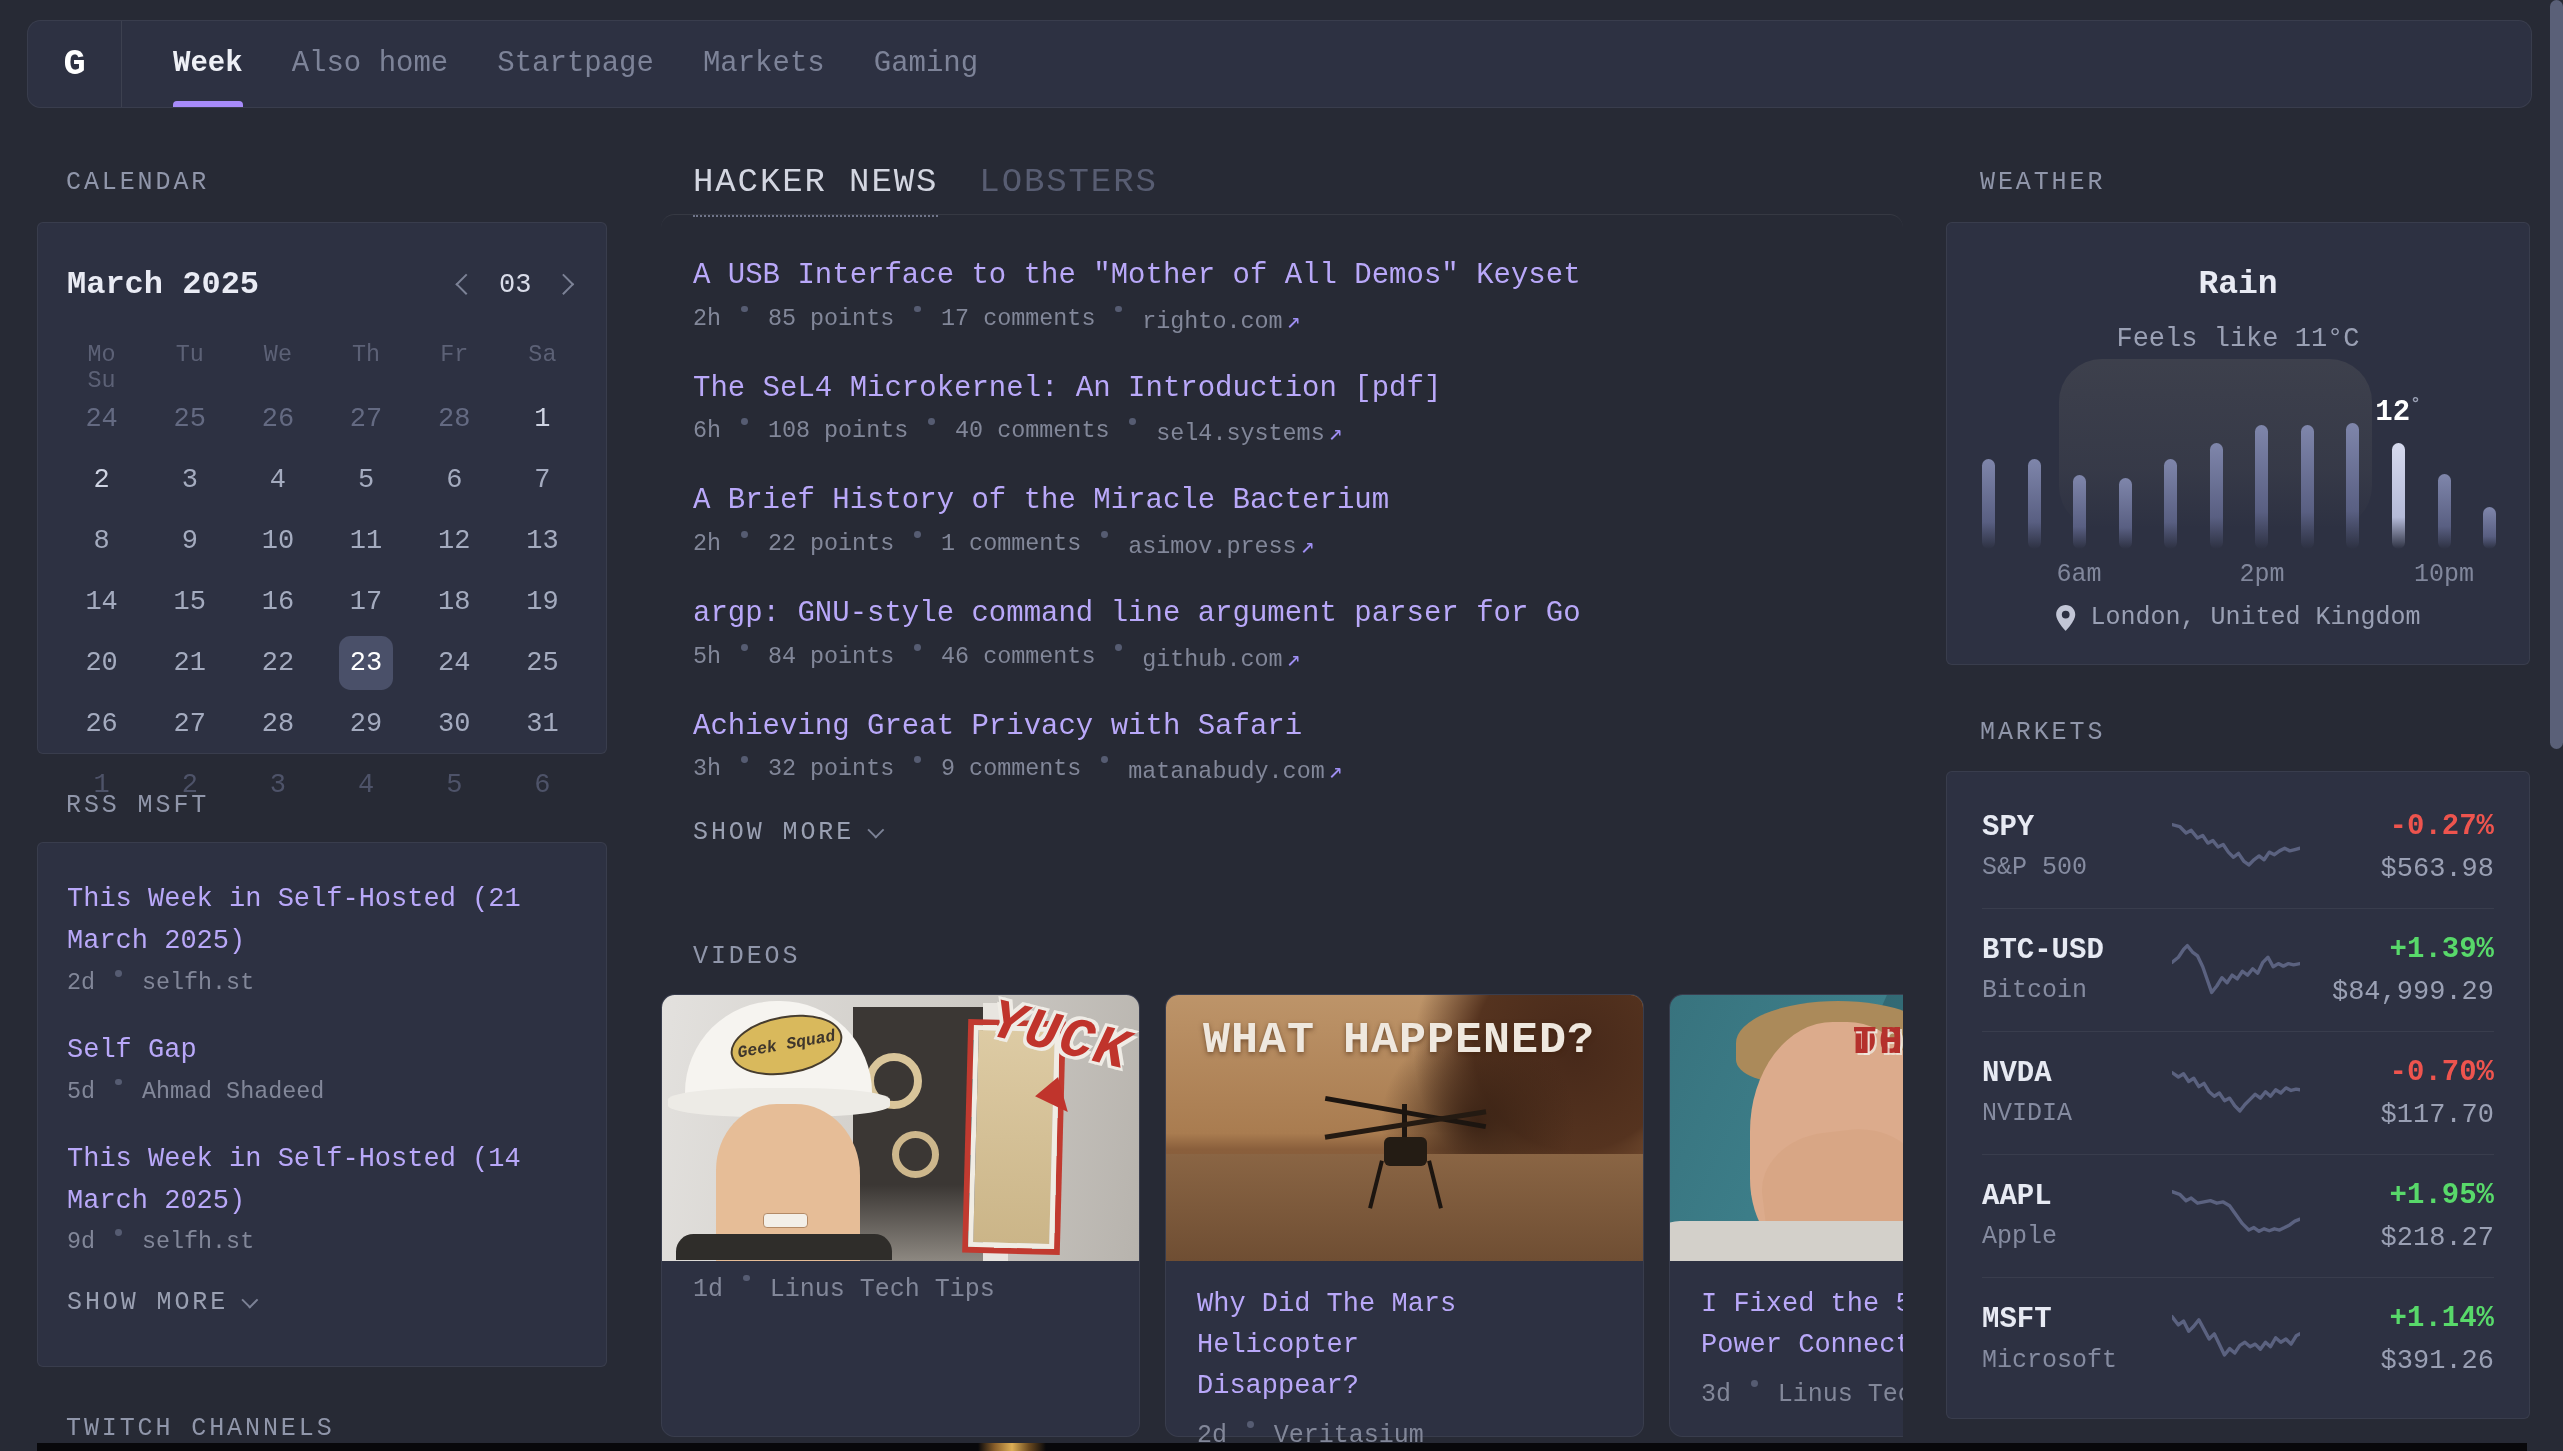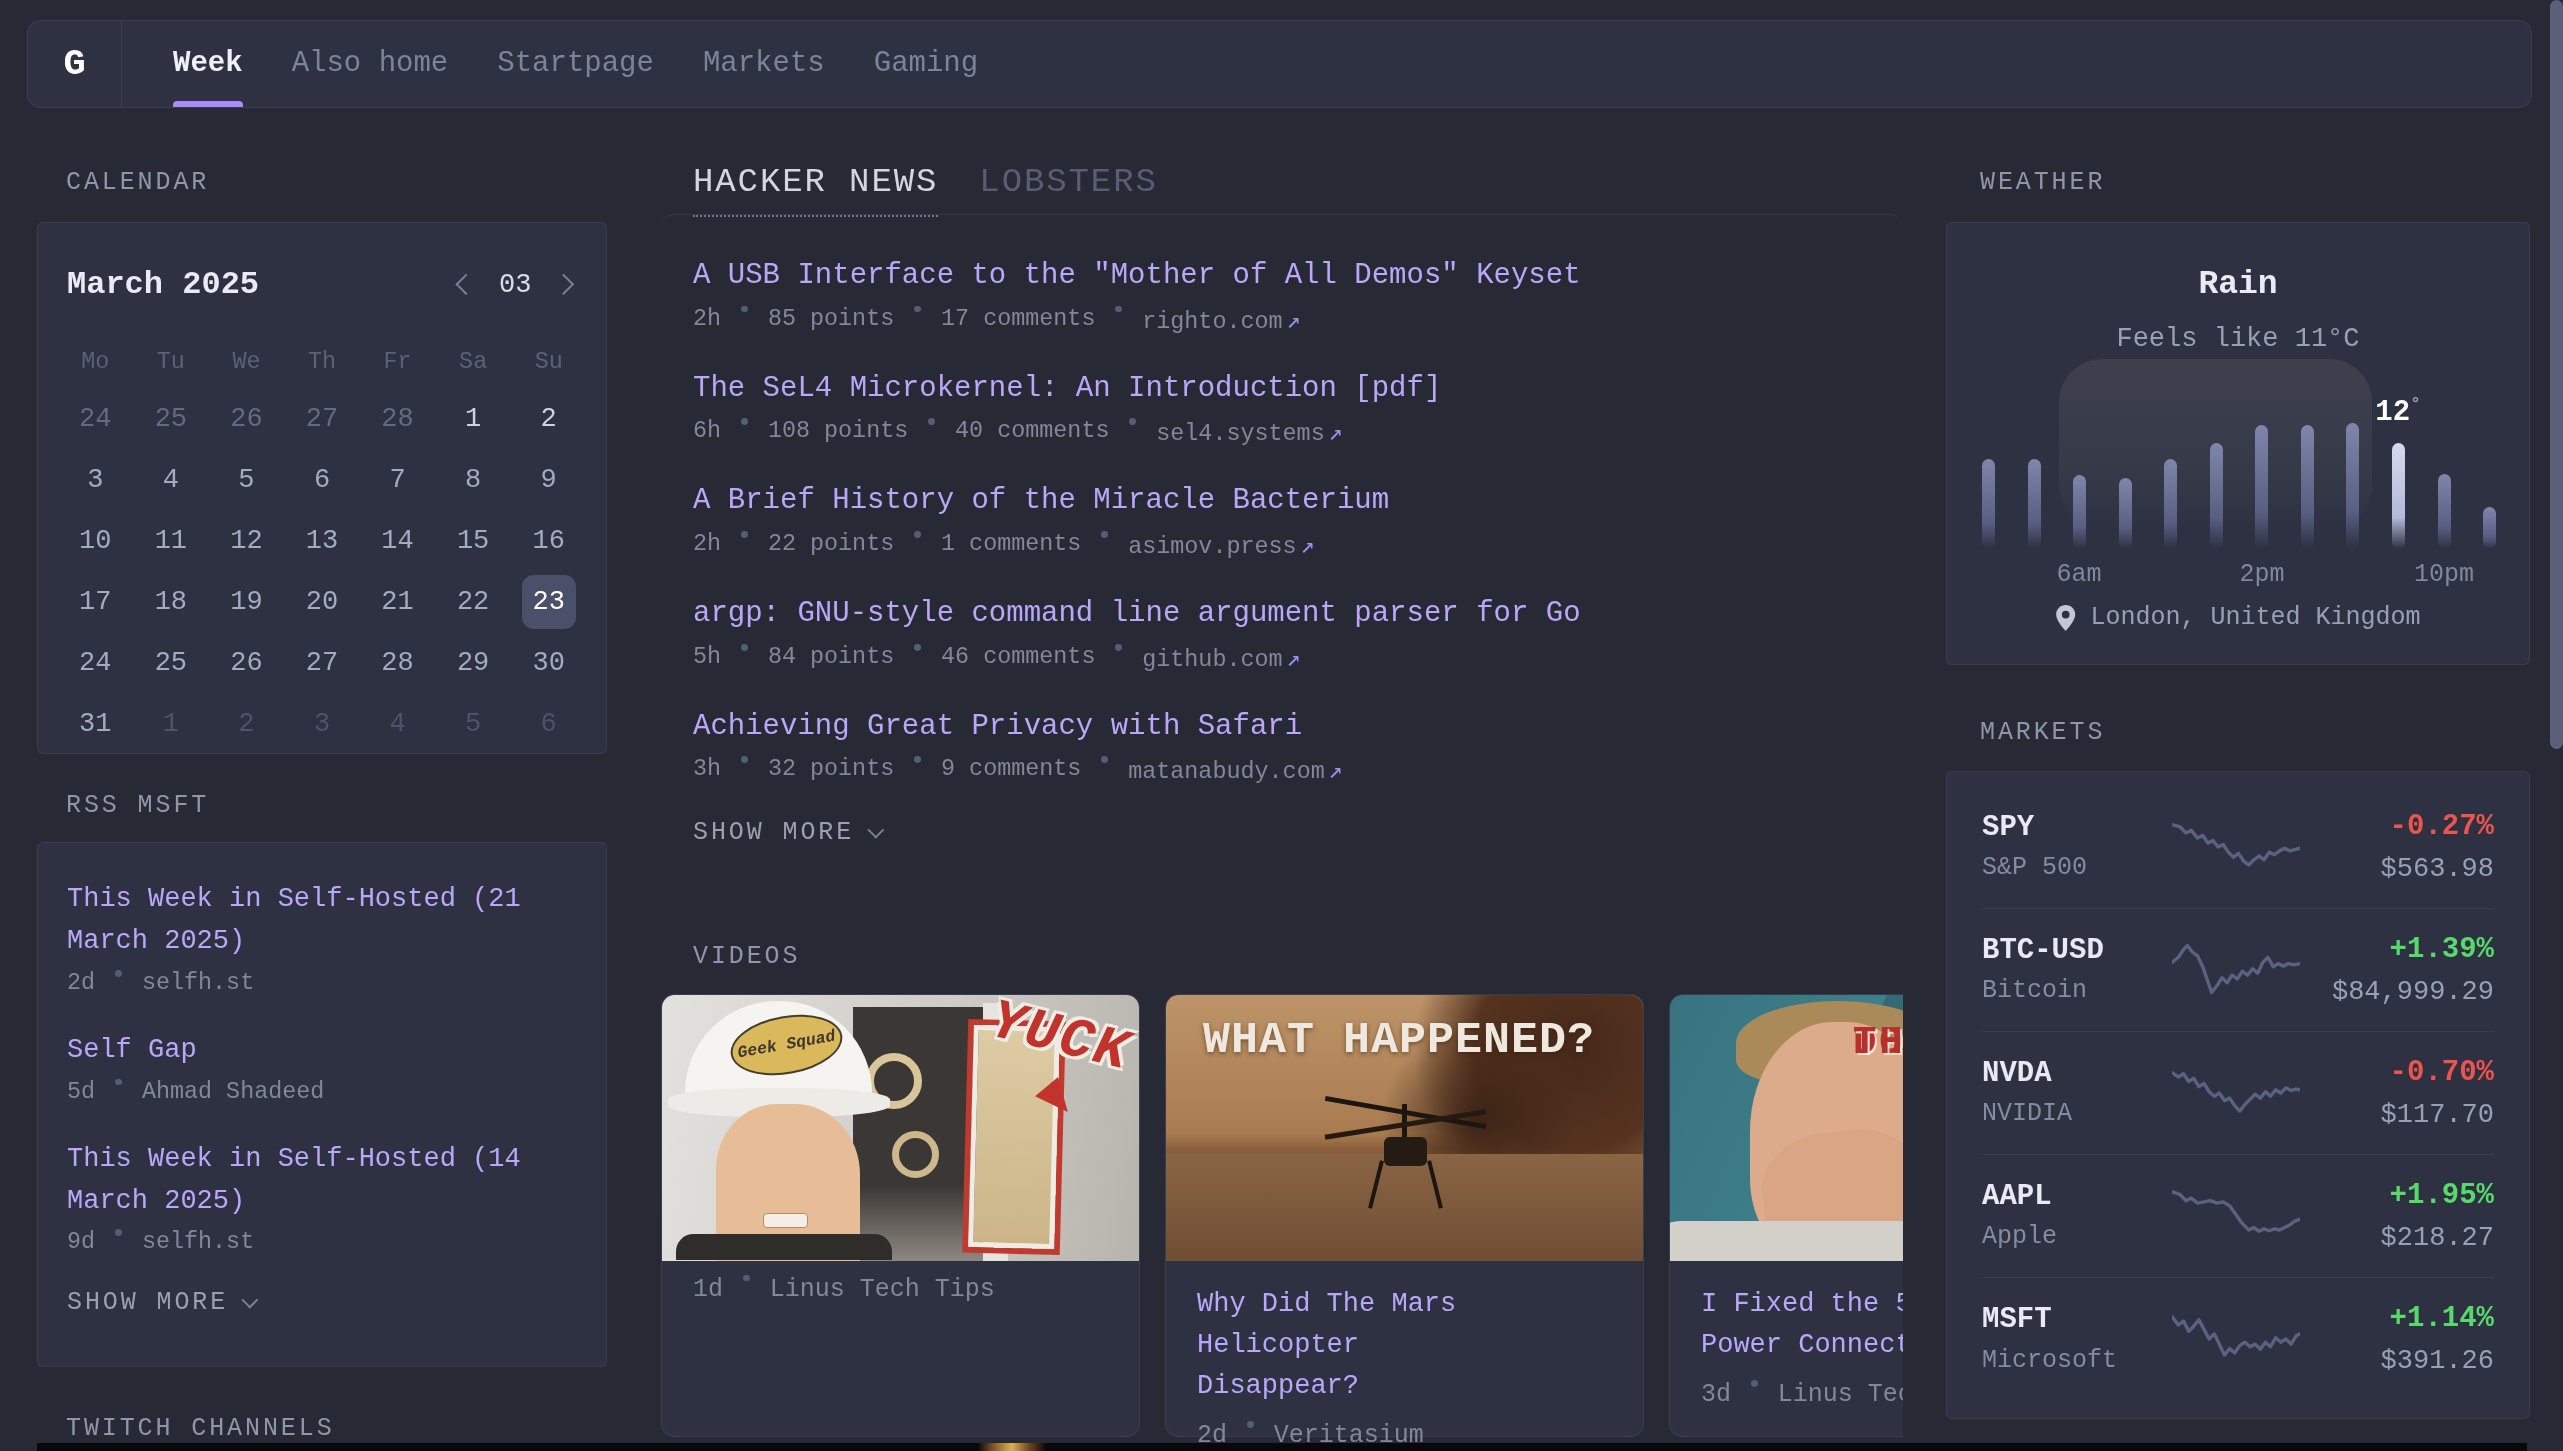--- a/index.html
+++ b/index.html
@@ -26,21 +26,21 @@
   .tab{position:relative;display:flex;align-items:center;font-size:29px;color:#7d8398;cursor:pointer;white-space:nowrap}
   .tab.active{color:#eef0f6;font-weight:bold}
   .tab.active::after{content:"";position:absolute;left:0;right:0;bottom:0;height:5.8px;border-radius:3.9px 3.9px 0 0;background:var(--accent)}
 
   
   .cal-card{left:37px;top:222px;width:570px;height:532px}
   .cal-head{display:flex;justify-content:space-between;align-items:center;padding:43px 35px 0 29px}
   .cal-month{font-size:32px;font-weight:bold;color:var(--txt)}
   .cal-ctrl{display:flex;align-items:center;gap:25px}
   .cal-num{font-size:27px;color:#d9dce9}
-  .cal-grid{display:grid;grid-template-columns:repeat(7,1fr);margin:0 19.5px;justify-items:center;align-items:center}
+  .cal-grid{display:grid;grid-template-columns:repeat(6,1fr);margin:0 19.5px;justify-items:center;align-items:center}
   .cal-wd{margin-top:39px;height:39px}
   .cal-wd span{font-size:23.4px;color:#5c6176}
   .cal-days{grid-auto-rows:61px;margin-top:7.8px}
   .cal-cell{font-size:27px;color:#a4abbf;width:54px;height:54px;display:flex;align-items:center;justify-content:center;border-radius:11.7px;cursor:pointer}
   .cal-cell.prev{color:#646a82}
   .cal-cell.next{color:#4e5369}
   .cal-cell.bright{color:#ced3e2}
   .cal-cell.selected{background:#4a5069;color:#fff}
 
   .rss-card{left:37px;top:842px;width:570px;height:525px;padding:35px 29px}

